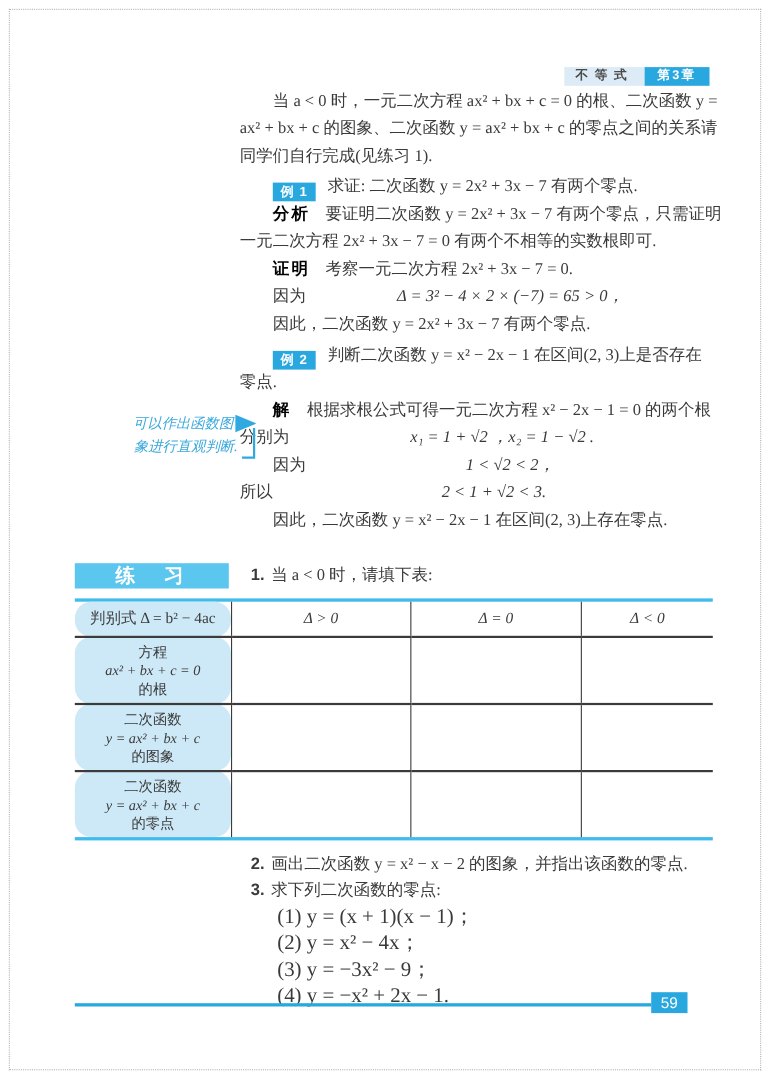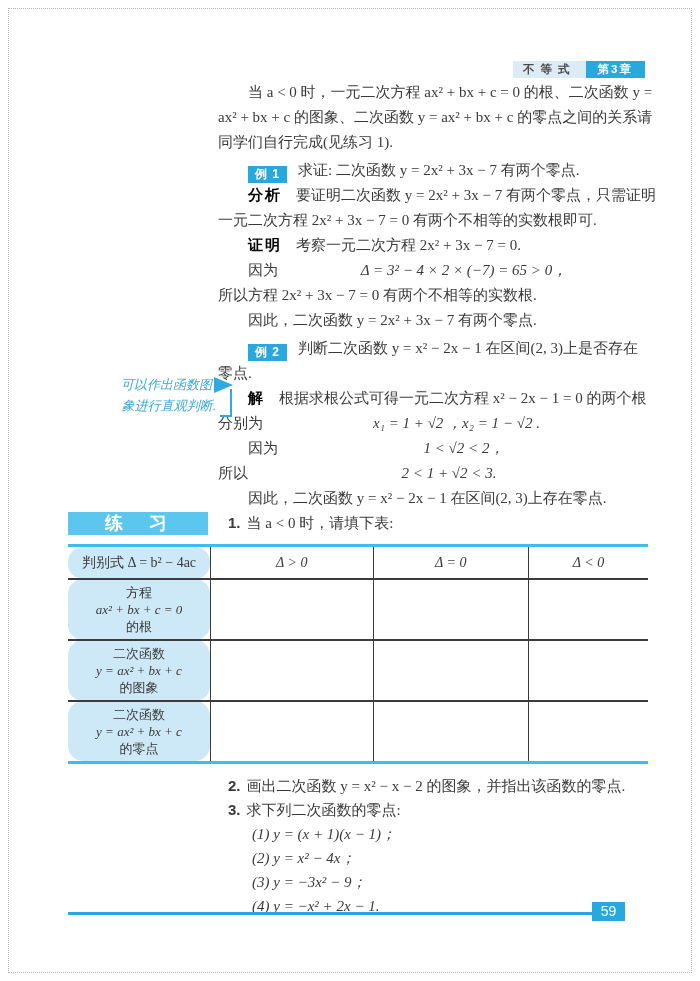--- a/index.html
+++ b/index.html
@@ -78,21 +78,21 @@
   tr:first-child td { border-top:none; }
   tr:last-child td { border-bottom:none; }
   td.lbl { background:#cde9f7; font-size:13px; line-height:17px; padding:4px 2px;border-radius:15px; }
   tr.hdr td { height:32px; font-size:14px; }
   tr.body-row td { height:58px; }
   .delta { font-style:italic; }
 
   
   .q-line { font-size:15px; line-height:24px; white-space:nowrap; padding-left:160px; }
   .q2 { margin-top:10px; }
-  .sub-item { font-size:15px; line-height:24px; white-space:nowrap; padding-left:184px; font-style:italic; }
+  .sub-item { font-size:19px; line-height:24px; white-space:nowrap; padding-left:184px; }
 
   
   .footer-rule { position:absolute; left:68px; top:912px; width:524px; height:2.5px; background:#29a8e0; }
   .page-badge {
     position:absolute; left:592px; top:902px; width:33px; height:19px;
     background:#29a8e0; color:#fff; font-size:14px; text-align:center; line-height:19px;
     font-family:"Liberation Sans","DejaVu Sans",sans-serif;
   }
 </style>
 </head>
@@ -119,21 +119,20 @@
       <span class="blue-label lbl-inline">分析</span><span>要证明二次函数 y = 2x² + 3x − 7 有两个零点，只需证明</span>
     </div>
     <div class="mc-line">一元二次方程 2x² + 3x − 7 = 0 有两个不相等的实数根即可.</div>
     <div class="mc-line indent">
       <span class="blue-label lbl-inline">证明</span><span>考察一元二次方程 2x² + 3x − 7 = 0.</span>
     </div>
     <div class="mc-line flex-line">
       <span class="indent">因为</span>
       <span class="formula-center">Δ = 3² − 4 × 2 × (−7) = 65 &gt; 0，</span>
     </div>
-    <div class="mc-line">所以方程 2x² + 3x − 7 = 0 有两个不相等的实数根.</div>
     <div class="mc-line indent">因此，二次函数 y = 2x² + 3x − 7 有两个零点.</div>
 
     <div class="mc-line tag-line">
       <span class="ex-tag">例 2</span>
       <span>判断二次函数 y = x² − 2x − 1 在区间(2, 3)上是否存在</span>
     </div>
     <div class="mc-line">零点.</div>
     <div class="mc-line indent">
       <span class="blue-label lbl-inline">解</span><span>根据求根公式可得一元二次方程 x² − 2x − 1 = 0 的两个根</span>
     </div>

